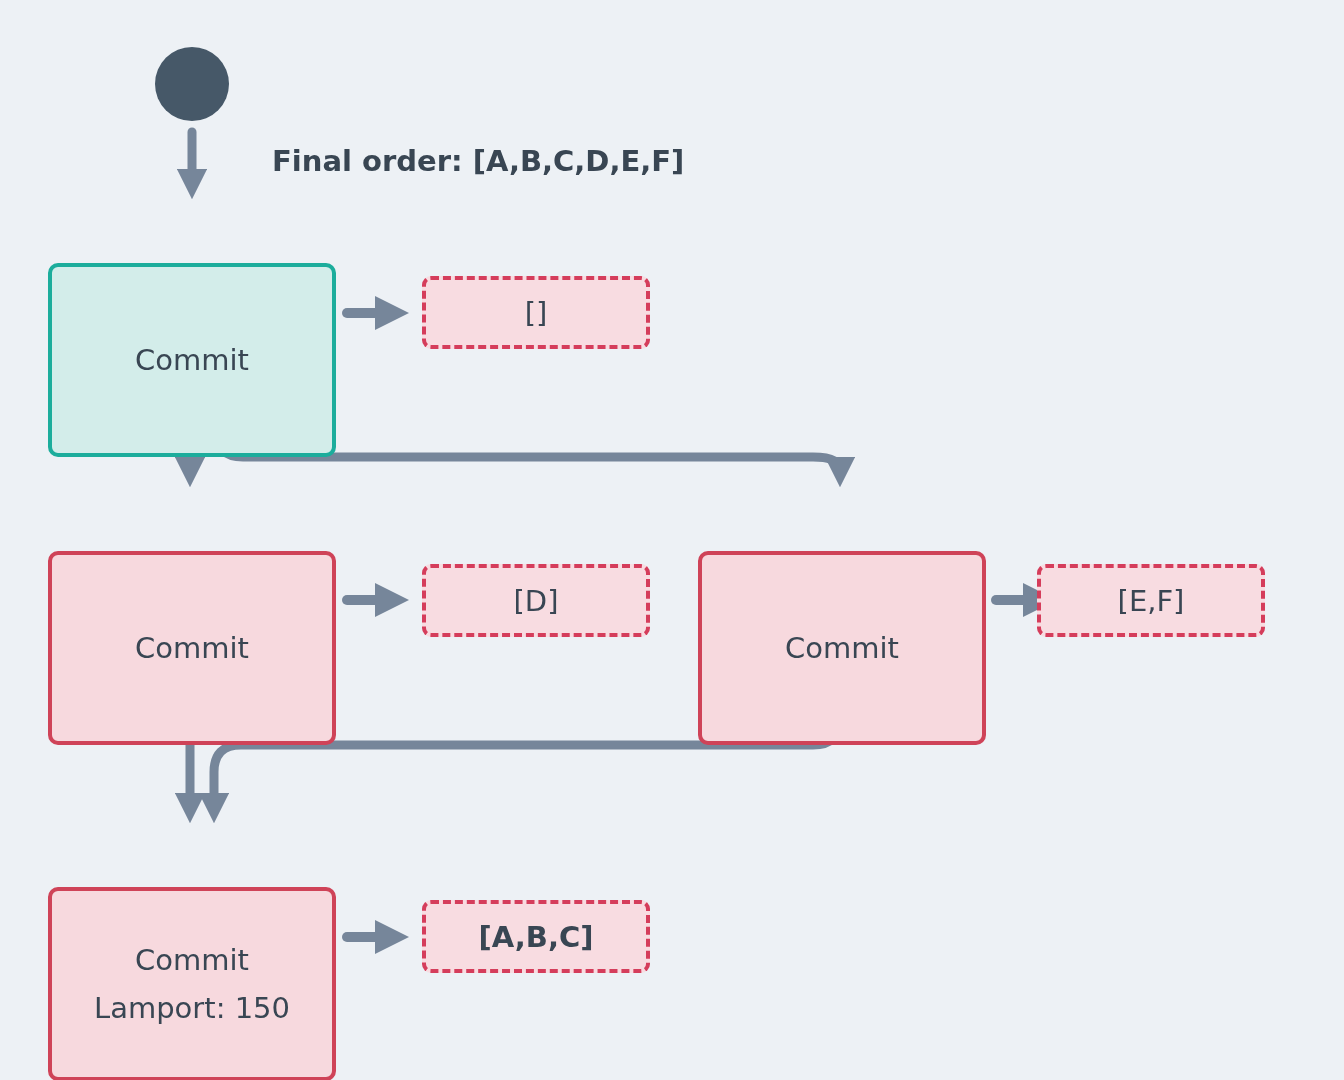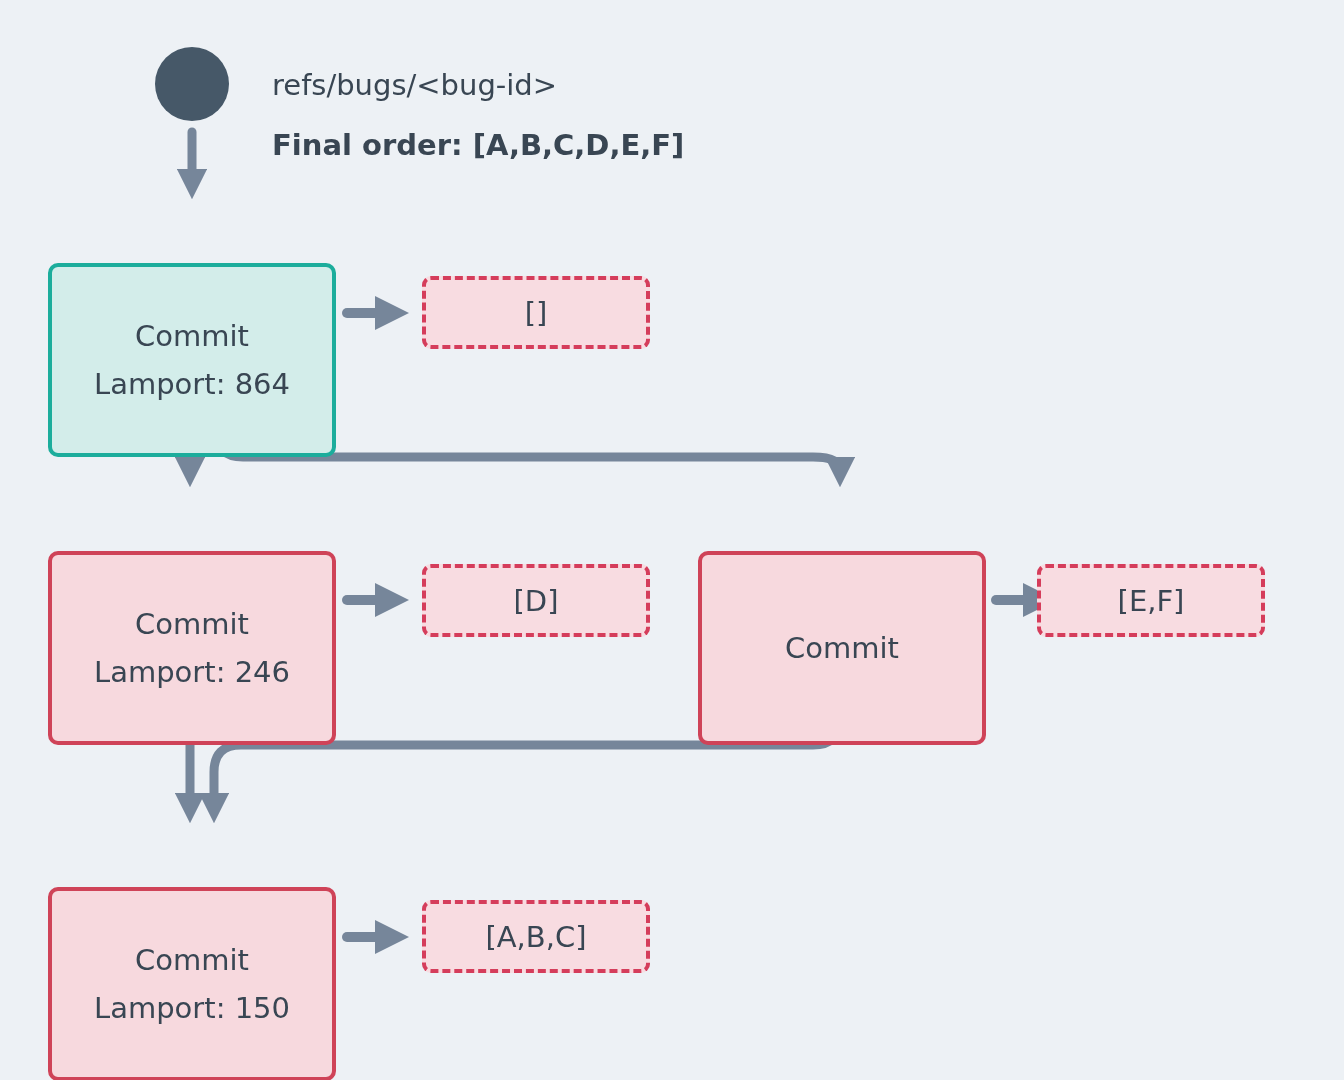--- a/index.html
+++ b/index.html
@@ -50,21 +50,21 @@
   }
   .ref-label {
     position: absolute;
     left: 272px; top: 68px;
     font-size: 29px;
     color: var(--text);
     white-space: nowrap;
   }
   .final-order {
     position: absolute;
-    left: 272px; top: 128px;
+    left: 272px; top: 144px;
     font-size: 29px;
     font-weight: bold;
     color: var(--text);
     white-space: nowrap;
   }
 
   .commit-box {
     position: absolute;
     width: 288px; height: 194px;
     box-sizing: border-box;
@@ -100,21 +100,21 @@
     color: var(--text);
   }
 
   .node-0 { left: 48px;  top: 215px; }
   .node-1 { left: 48px;  top: 503px; }
   .node-2 { left: 698px; top: 503px; }
   .node-3 { left: 48px;  top: 839px; }
   .payload-0 { left: 422px;  top: 276px; }
   .payload-1 { left: 422px;  top: 564px; }
   .payload-2 { left: 1037px; top: 564px; }
-  .payload-3 { left: 422px;  top: 900px; }
+  .payload-3 { left: 422px;  top: 900px; font-weight: bold; }
 </style>
 </head>
 <body>
 
 <div class="canvas">
 
   <svg class="edges" viewBox="0 0 1344 1080" xmlns="http://www.w3.org/2000/svg">
     <defs>
       <marker id="ah" viewBox="0 0 10 10" refX="5" refY="5" markerWidth="3.4" markerHeight="3.4" orient="auto-start-reverse">
         <path class="arrowhead" d="M0,0 L10,5 L0,10 z"></path>
@@ -125,32 +125,29 @@
     <path class="edge" d="M216,420 V430 Q216,457 243,457 H813 Q840,457 840,470 V472" marker-end="url(#ah)"></path>
     <path class="edge" d="M190,704 V808" marker-end="url(#ah)"></path>
     <path class="edge" d="M840,704 V718 Q840,745 813,745 H241 Q214,745 214,772 V808" marker-end="url(#ah)"></path>
     <path class="edge thick" d="M347,313 H392" marker-end="url(#ah)"></path>
     <path class="edge thick" d="M347,600 H392" marker-end="url(#ah)"></path>
     <path class="edge thick" d="M996,600 H1040" marker-end="url(#ah)"></path>
     <path class="edge thick" d="M347,937 H392" marker-end="url(#ah)"></path>
   </svg>
 
   <div class="ref-circle"></div>
-  <div class="ref-label">refs/bugs/&lt;bug-id&gt;</div>
   <div class="final-order">Final order: [A,B,C,D,E,F]</div>
 
   <div class="commit-box head node-0">
     <div>Commit</div>
-    <div>Lamport: 864</div>
   </div>
   <div class="payload-box payload-0">[]</div>
 
   <div class="commit-box red node-1">
     <div>Commit</div>
-    <div>Lamport: 246</div>
   </div>
   <div class="payload-box payload-1">[D]</div>
 
   <div class="commit-box red node-2">
     <div>Commit</div>
   </div>
   <div class="payload-box payload-2">[E,F]</div>
 
   <div class="commit-box red node-3">
     <div>Commit</div>

